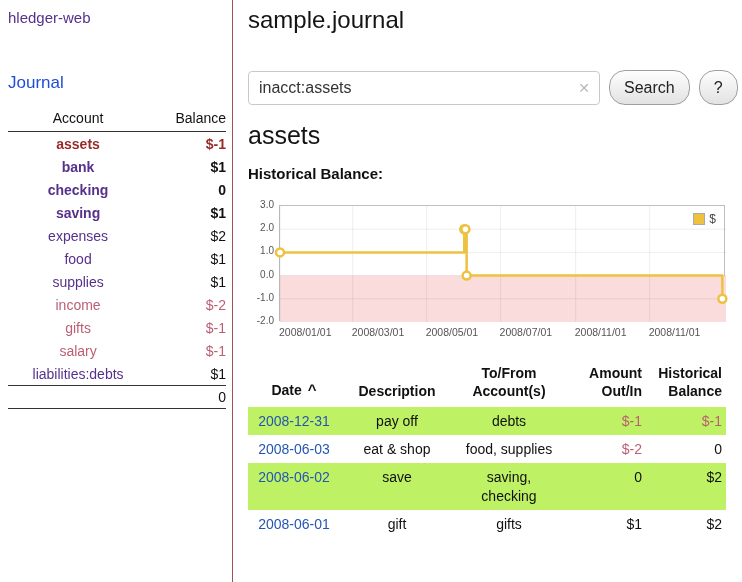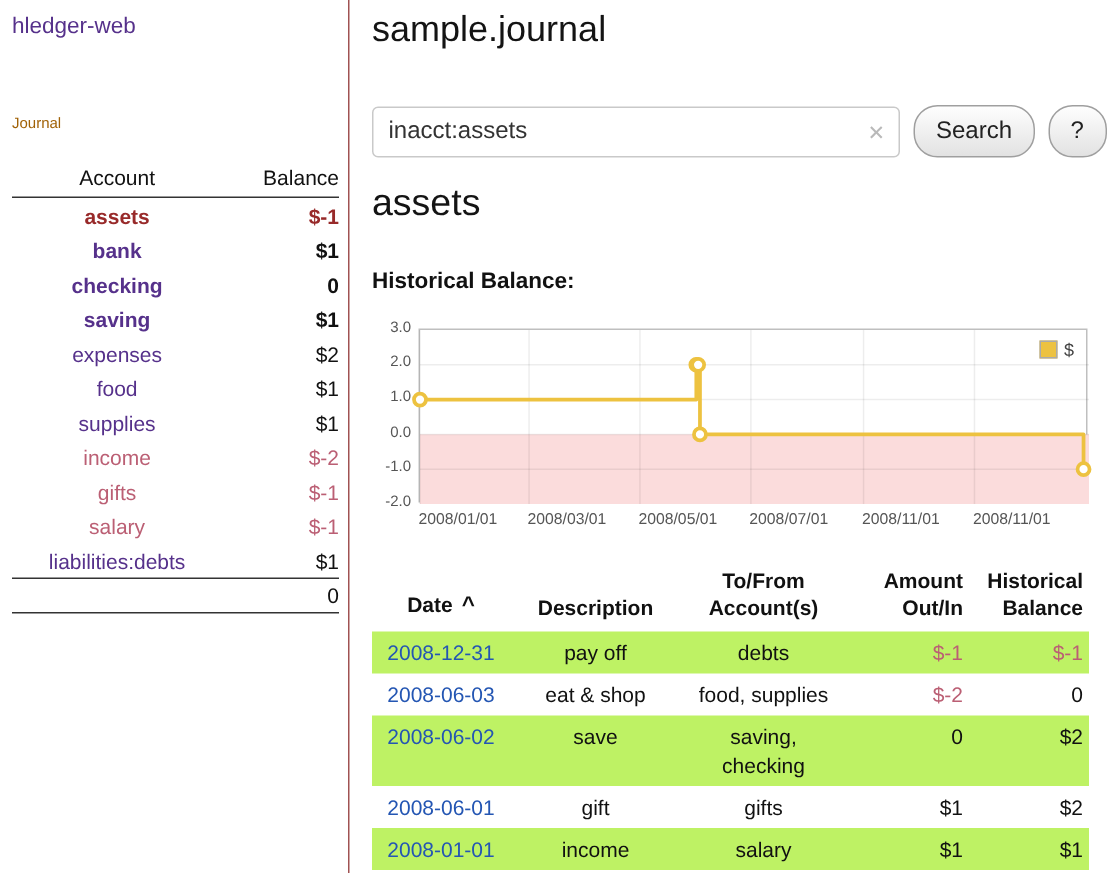--- a/index.html
+++ b/index.html
@@ -3,21 +3,21 @@
 <meta charset="utf-8">
 <style>
   *{box-sizing:border-box;margin:0;padding:0}
   html,body{width:742px;height:582px}
   body{font-family:"Liberation Sans",sans-serif;background:#fff;color:#111;overflow:hidden}
   .app{display:flex;width:742px;height:582px}
 
   
   .sidebar{flex:0 0 233px;width:233px;border-right:1px solid #a05252;padding:8px 6px 0 8px}
   .app-title{color:#56318b;font-size:15px;line-height:19px;cursor:pointer}
-  .journal-link{color:#a16207;font-size:10px;line-height:19px;margin-top:46px;cursor:pointer}
+  .journal-link{color:#1d4ed8;font-size:17px;line-height:19px;margin-top:46px;cursor:pointer}
   table.accounts{width:100%;border-collapse:collapse;margin-top:18px;font-size:14px}
   .accounts th{font-weight:400;border-bottom:1px solid #333;padding:0 0 5px;color:#111}
   .accounts td{padding:4px 0 3px}
   .al{text-align:center}.ar{text-align:right}
   .acct{color:#56318b;cursor:pointer}
   .ind1{padding-left:15px}.ind2{padding-left:29px}
   .bold, .bold .acct{font-weight:700}
   .neg-strong, .acct.neg-strong{color:#982a2a}
   .neg-soft, .acct.neg-soft{color:#bb5f74}
   .total-row td{border-top:1px solid #333;border-bottom:1px solid #333;padding:3px 0}
@@ -26,21 +26,21 @@
   main{flex:1;padding:2px 6px 0 15px}
   h1{font-size:24px;font-weight:400;line-height:35px;color:#141414}
   .search-row{display:flex;align-items:flex-end;gap:9px;margin-top:33px}
   .search-wrap{position:relative}
   .search-wrap input{width:352px;height:34px;font-size:16px;font-family:inherit;color:#333;
     padding:0 30px 0 10px;border:1px solid #c9c9c9;border-radius:4px;outline:none}
   .clear{position:absolute;right:10px;top:9px;color:#b9b9b9;font-size:14px;cursor:pointer}
   .btn{height:35px;padding:0 14px;font-size:16px;font-family:inherit;color:#222;
     background:linear-gradient(#fefefe,#e2e2e2);border:1px solid #9f9f9f;border-radius:16px;cursor:pointer}
   h2{font-size:25px;font-weight:400;margin-top:16px;line-height:29px;color:#141414}
-  .chart-label{font-weight:700;font-size:15px;margin-top:28px;line-height:19px}
+  .chart-label{font-weight:700;font-size:15px;margin-top:14px;line-height:19px}
 
   
   .chart{position:relative;height:138px;margin-top:22px}
   .ylabels{position:absolute;left:0;top:0;width:27px;height:116px;font-size:10px;color:#555}
   .ylabels div{position:absolute;right:1px}
   .plot{position:absolute;left:31px;top:0;width:446px;height:116px;border:1px solid #bfbfbf;background:#fff}
   .plot svg{overflow:visible;display:block}
   .legend{position:absolute;top:5px;right:6px;display:flex;align-items:center;gap:4px;
     font-size:12px;color:#444;background:rgba(255,255,255,.75);padding:1px 2px}
   .legend-box{width:12px;height:12px;background:#edc240;border:1px solid #aaa;display:inline-block}
@@ -224,23 +224,16 @@
             <td class="ar">0</td>
             <td class="ar">$2</td>
           </tr>
           <tr class="">
             <td class="al"><span class="date-link">2008-06-01</span></td>
             <td class="al">gift</td>
             <td class="al acct-cell">gifts</td>
             <td class="ar">$1</td>
             <td class="ar">$2</td>
           </tr>
-          <tr class="row-green">
-            <td class="al"><span class="date-link">2008-01-01</span></td>
-            <td class="al">income</td>
-            <td class="al acct-cell">salary</td>
-            <td class="ar">$1</td>
-            <td class="ar">$1</td>
-          </tr>
         </tbody>
     </table>
   </main>
 </div>
 
 </body></html>

